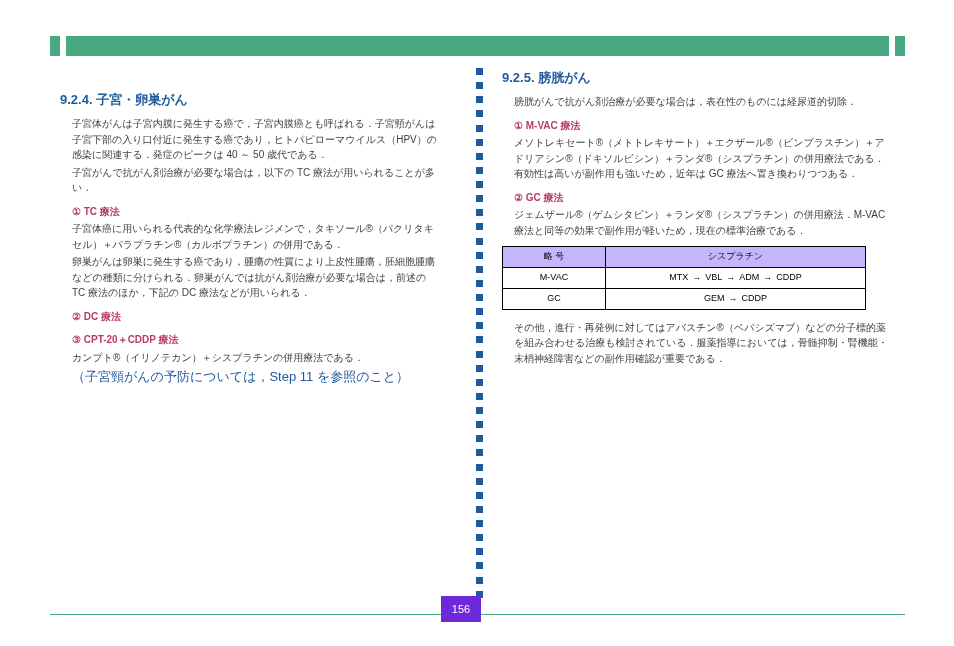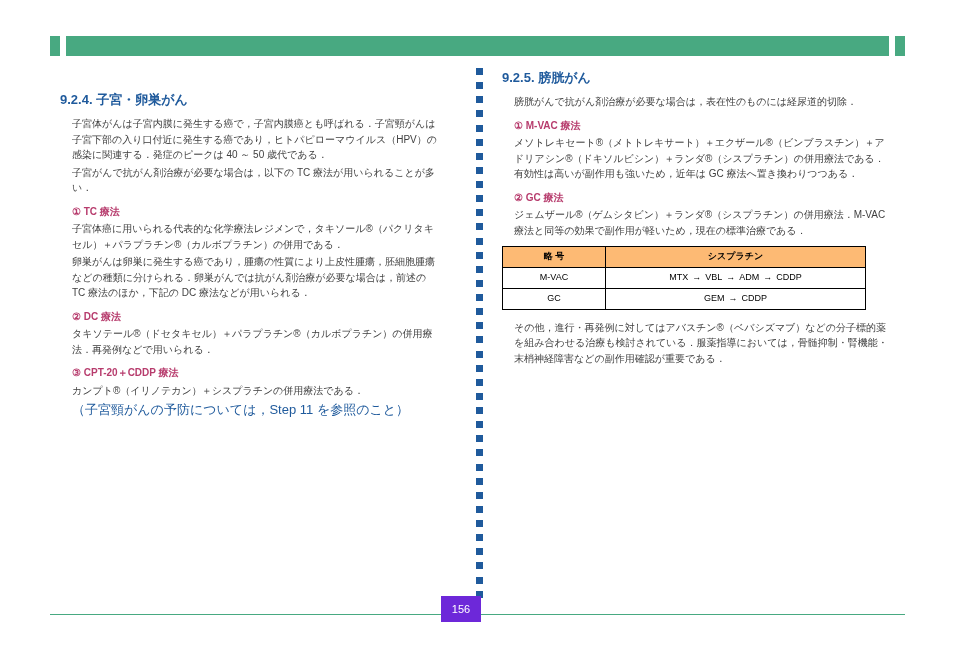--- a/index.html
+++ b/index.html
@@ -110,22 +110,22 @@
     font-size: 9px;
     color: #000;
   }
   .tbl th, .tbl td {
     border: 1px solid #000;
     padding: 3px 6px;
     text-align: center;
     vertical-align: middle;
   }
   .tbl th {
-    background: #fdba74;
-    font-weight: bold;
+    background: #c4b5fd;
+    font-weight: normal;
   }
   .tbl td.left { width: 90px; }
   .arrow { padding: 0 4px; }
 
   .ref {
     font-size: 13px;
     color: #1f5a9c;
   }
 
 </style>
@@ -187,21 +187,20 @@
     <h3 class="sec-title">9.2.4. 子宮・卵巣がん</h3>
     <p>子宮体がんは子宮内膜に発生する癌で，子宮内膜癌とも呼ばれる．子宮頸がんは子宮下部の入り口付近に発生する癌であり，ヒトパピローマウイルス（HPV）の感染に関連する．発症のピークは 40 ～ 50 歳代である．</p>
     <p>子宮がんで抗がん剤治療が必要な場合は，以下の TC 療法が用いられることが多い．</p>
 
     <p class="prod">① TC 療法</p>
     <p>子宮体癌に用いられる代表的な化学療法レジメンで，タキソール®（パクリタキセル）＋パラプラチン®（カルボプラチン）の併用である．</p>
 
     <p>卵巣がんは卵巣に発生する癌であり，腫瘍の性質により上皮性腫瘍，胚細胞腫瘍などの種類に分けられる．卵巣がんでは抗がん剤治療が必要な場合は，前述の TC 療法のほか，下記の DC 療法などが用いられる．</p>
 
     <p class="prod">② DC 療法</p>
-    <p>タキソテール®（ドセタキセル）＋パラプラチン®（カルボプラチン）の併用療法．再発例などで用いられる．</p>
 
     <p class="prod">③ CPT-20＋CDDP 療法</p>
     <p>カンプト®（イリノテカン）＋シスプラチンの併用療法である．</p>
 
     <p class="ref">（子宮頸がんの予防については，Step 11 を参照のこと）</p>
   </div>
 
   <div class="col-right">
     <h3 class="sec-title">9.2.5. 膀胱がん</h3>
     <p>膀胱がんで抗がん剤治療が必要な場合は，表在性のものには経尿道的切除．</p>

